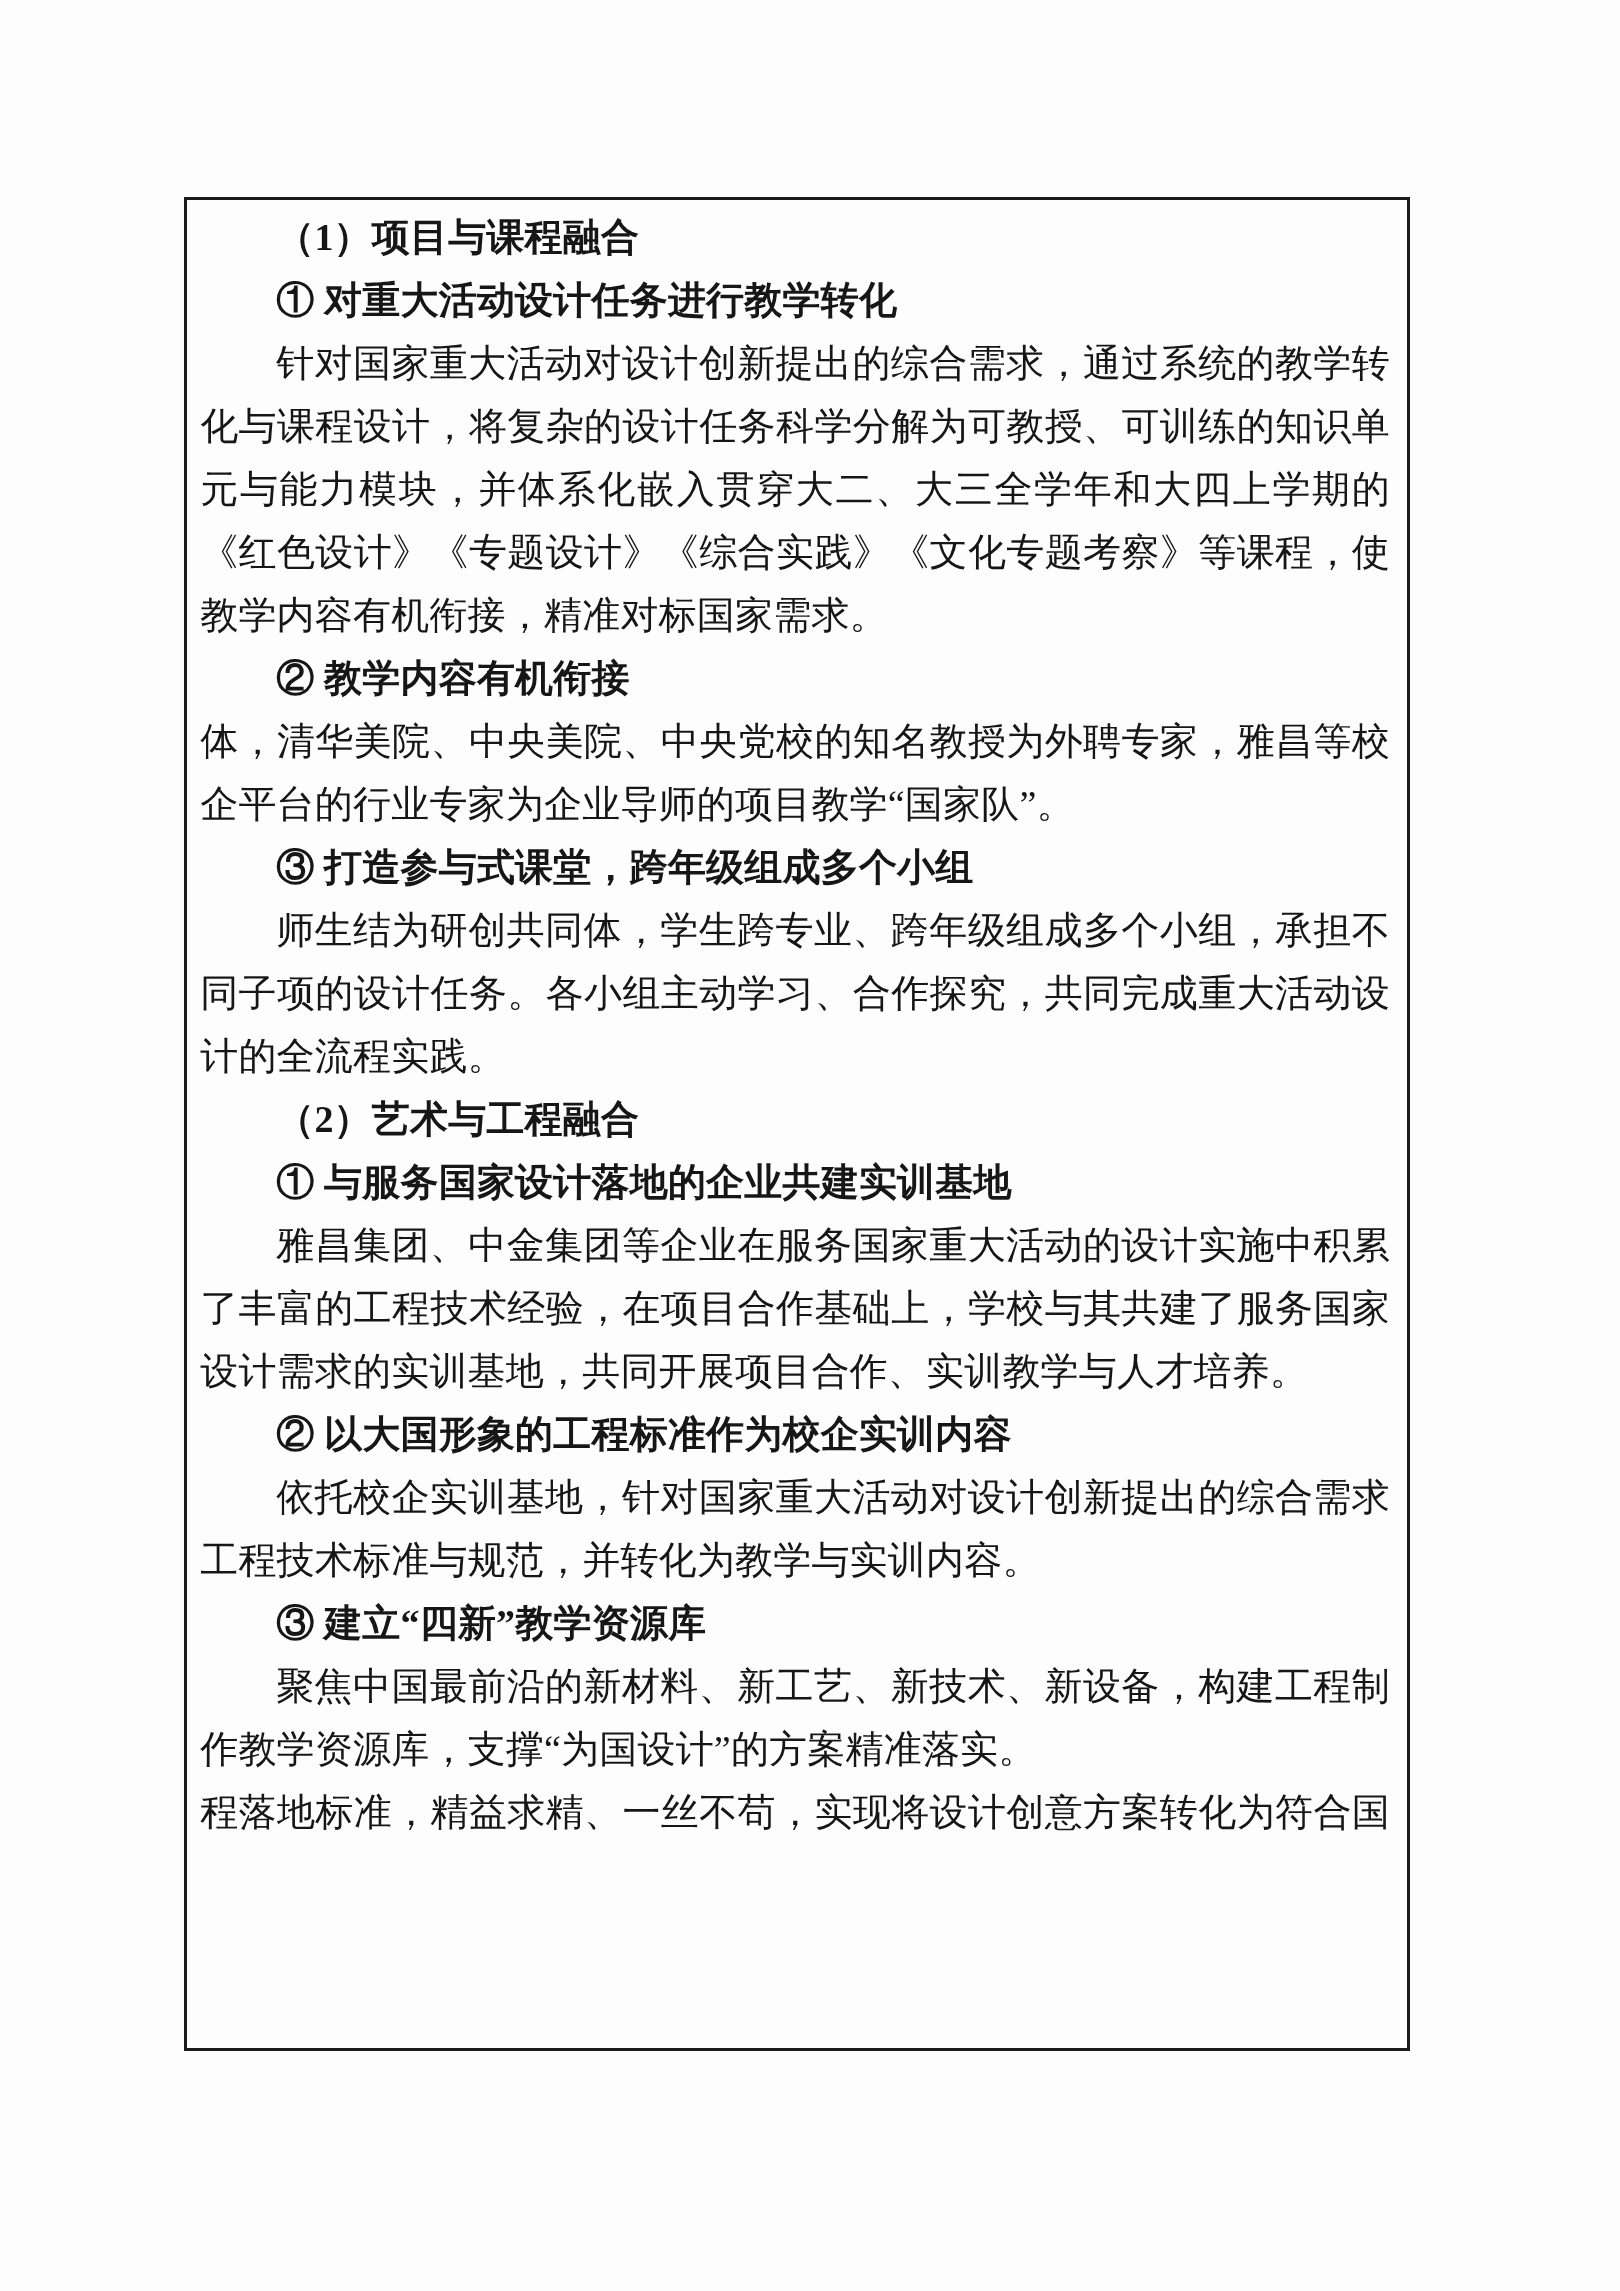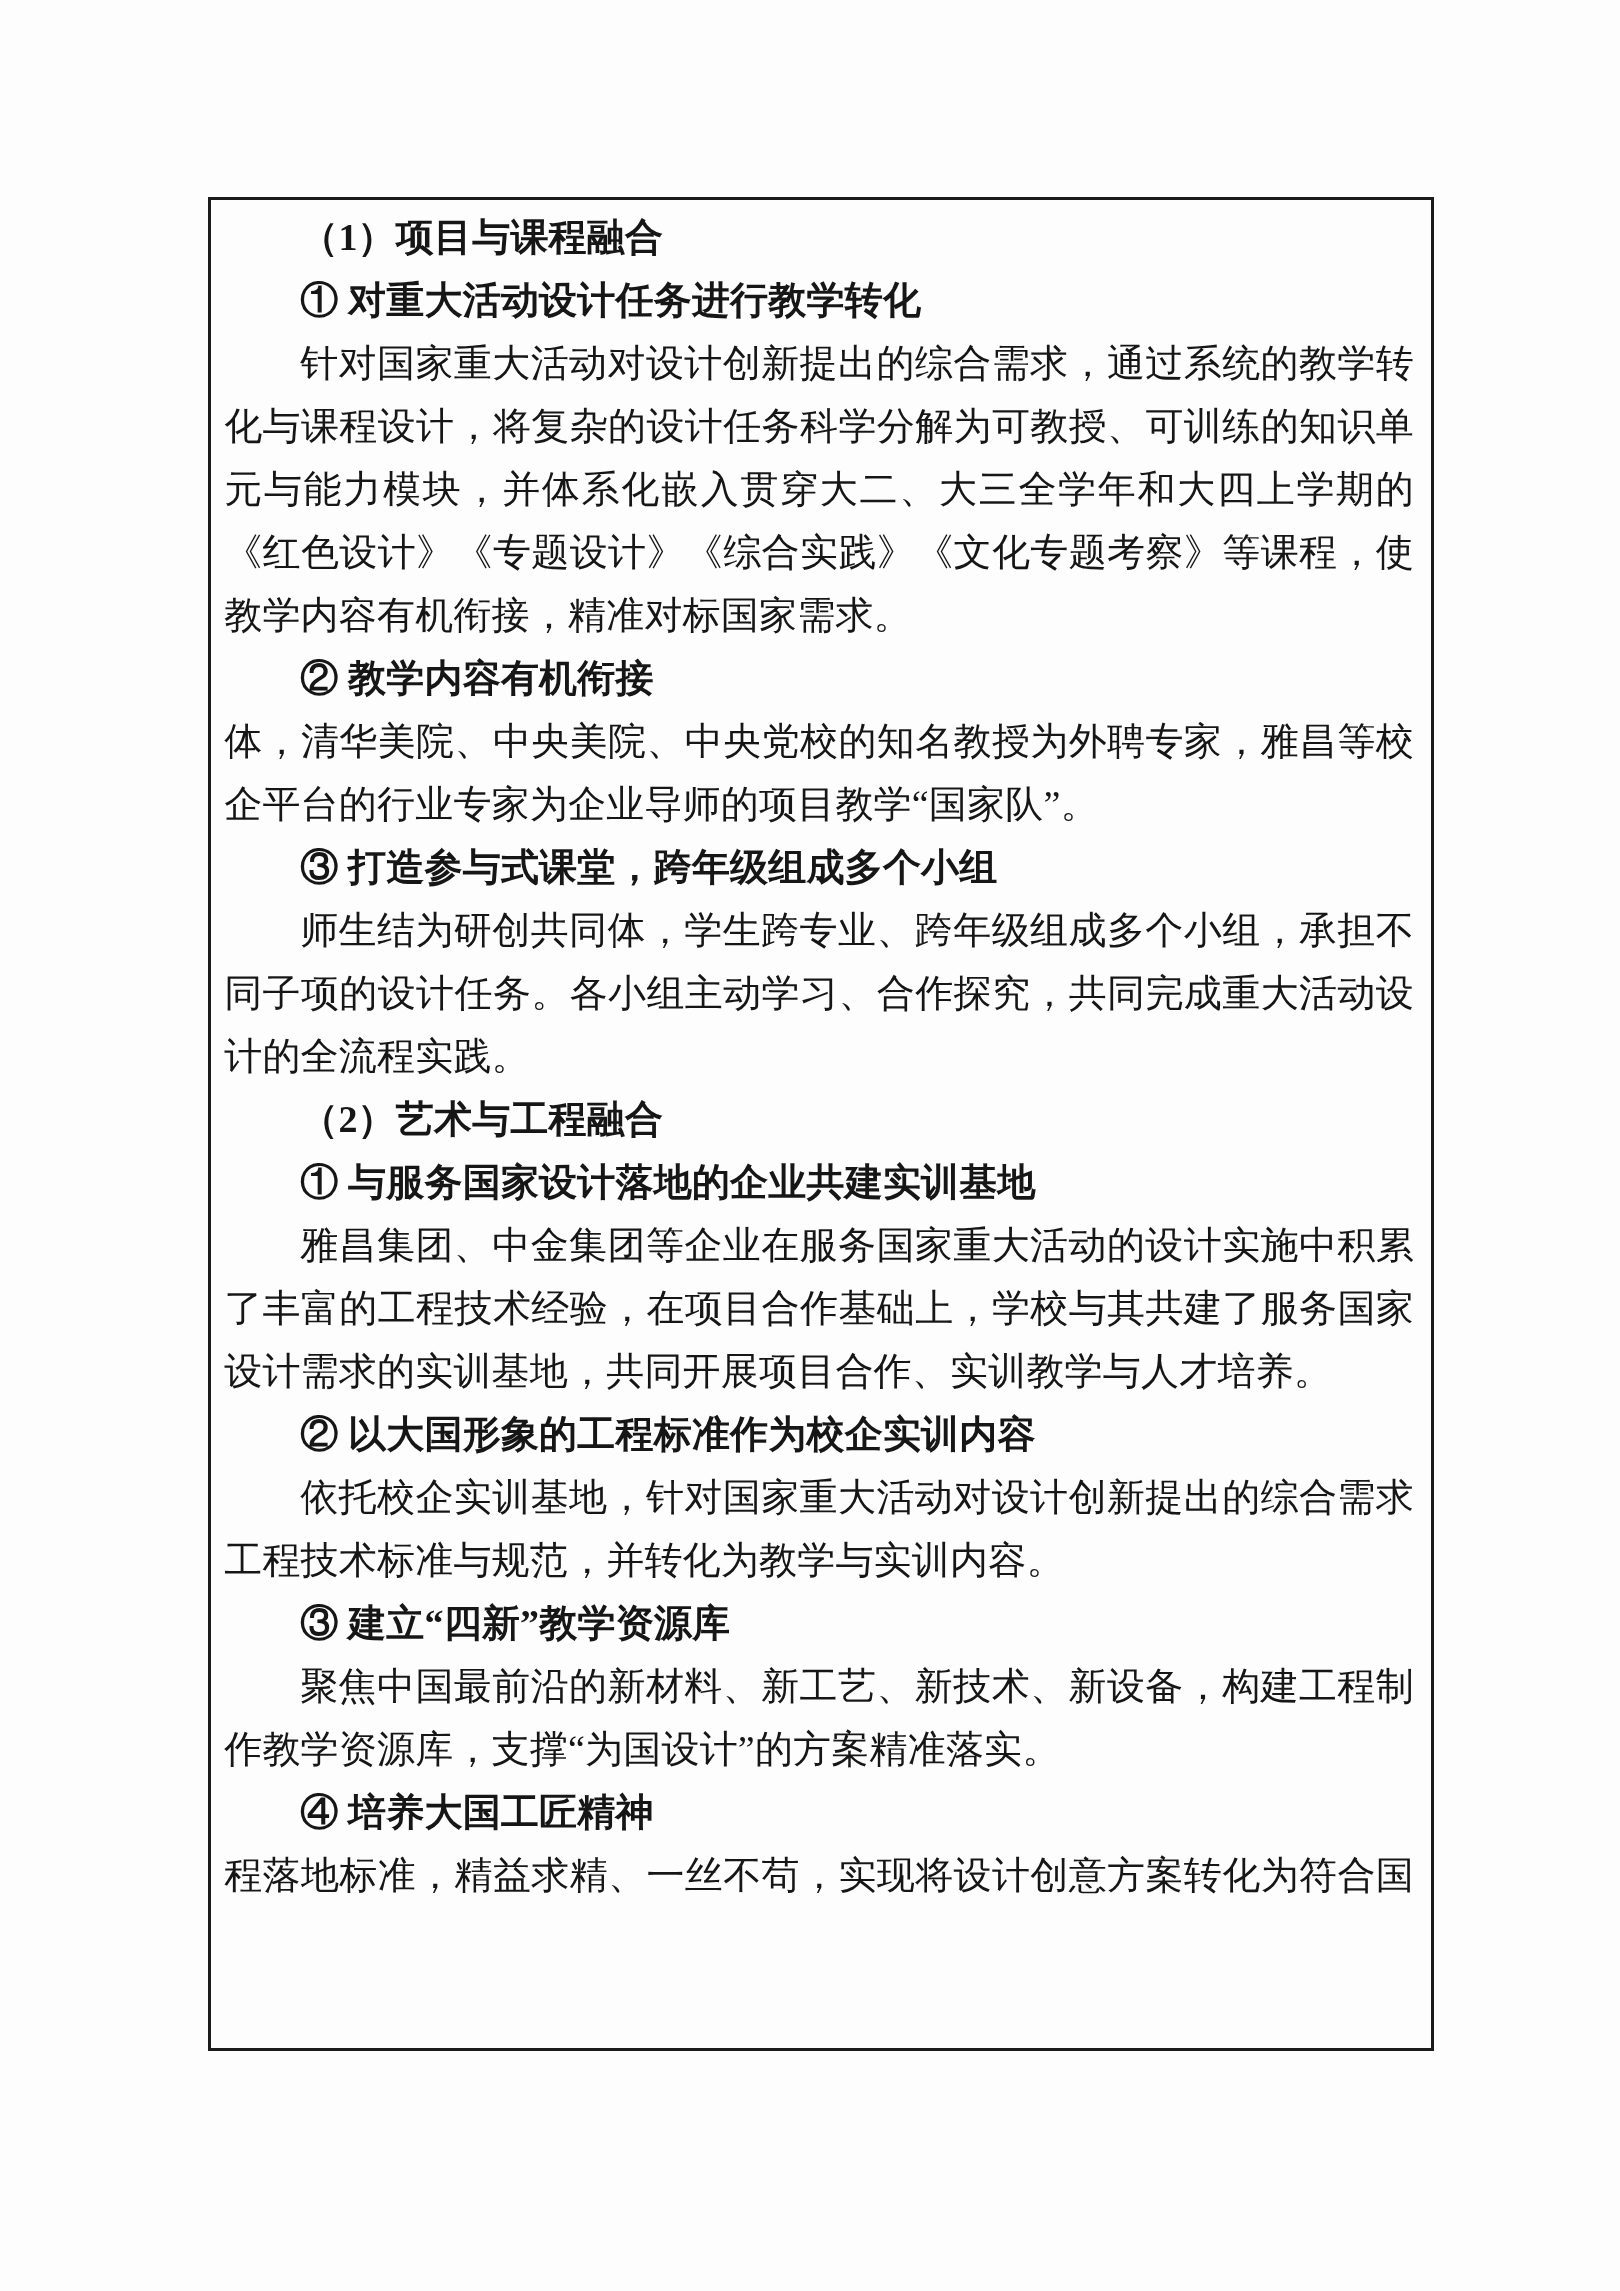--- a/index.html
+++ b/index.html
@@ -13,21 +13,21 @@
   .page {
     position: relative;
     width: 1620px;
     height: 2291px;
     background: #fdfdfd;
     margin: 0 auto;
     overflow: hidden;
   }
   .content-box {
     position: absolute;
-    left: 208px;
+    left: 184px;
     top: 197px;
     width: 1226px;
     height: 1854px;
     box-sizing: border-box;
     border: 3.8px solid #1b1b1b;
     padding: 5.7px 17px 0 13.2px;
     background: transparent;
   }
   .line {
     height: 63px;
@@ -74,17 +74,16 @@
       <div class="line heading indent">① 与服务国家设计落地的企业共建实训基地</div>
       <div class="line body indent justify">雅昌集团、中金集团等企业在服务国家重大活动的设计实施中积累</div>
       <div class="line body justify">了丰富的工程技术经验，在项目合作基础上，学校与其共建了服务国家</div>
       <div class="line body">设计需求的实训基地，共同开展项目合作、实训教学与人才培养。</div>
       <div class="line heading indent">② 以大国形象的工程标准作为校企实训内容</div>
       <div class="line body indent justify">依托校企实训基地，针对国家重大活动对设计创新提出的综合需求</div>
       <div class="line body">工程技术标准与规范，并转化为教学与实训内容。</div>
       <div class="line heading indent">③ 建立“四新”教学资源库</div>
       <div class="line body indent justify">聚焦中国最前沿的新材料、新工艺、新技术、新设备，构建工程制</div>
       <div class="line body">作教学资源库，支撑“为国设计”的方案精准落实。</div>
-      <div class="line heading indent">④ 培养大国工匠精神</div>
       <div class="line body justify">程落地标准，精益求精、一丝不苟，实现将设计创意方案转化为符合国</div>
     </div>
 </div>
 
 
 </body></html>

